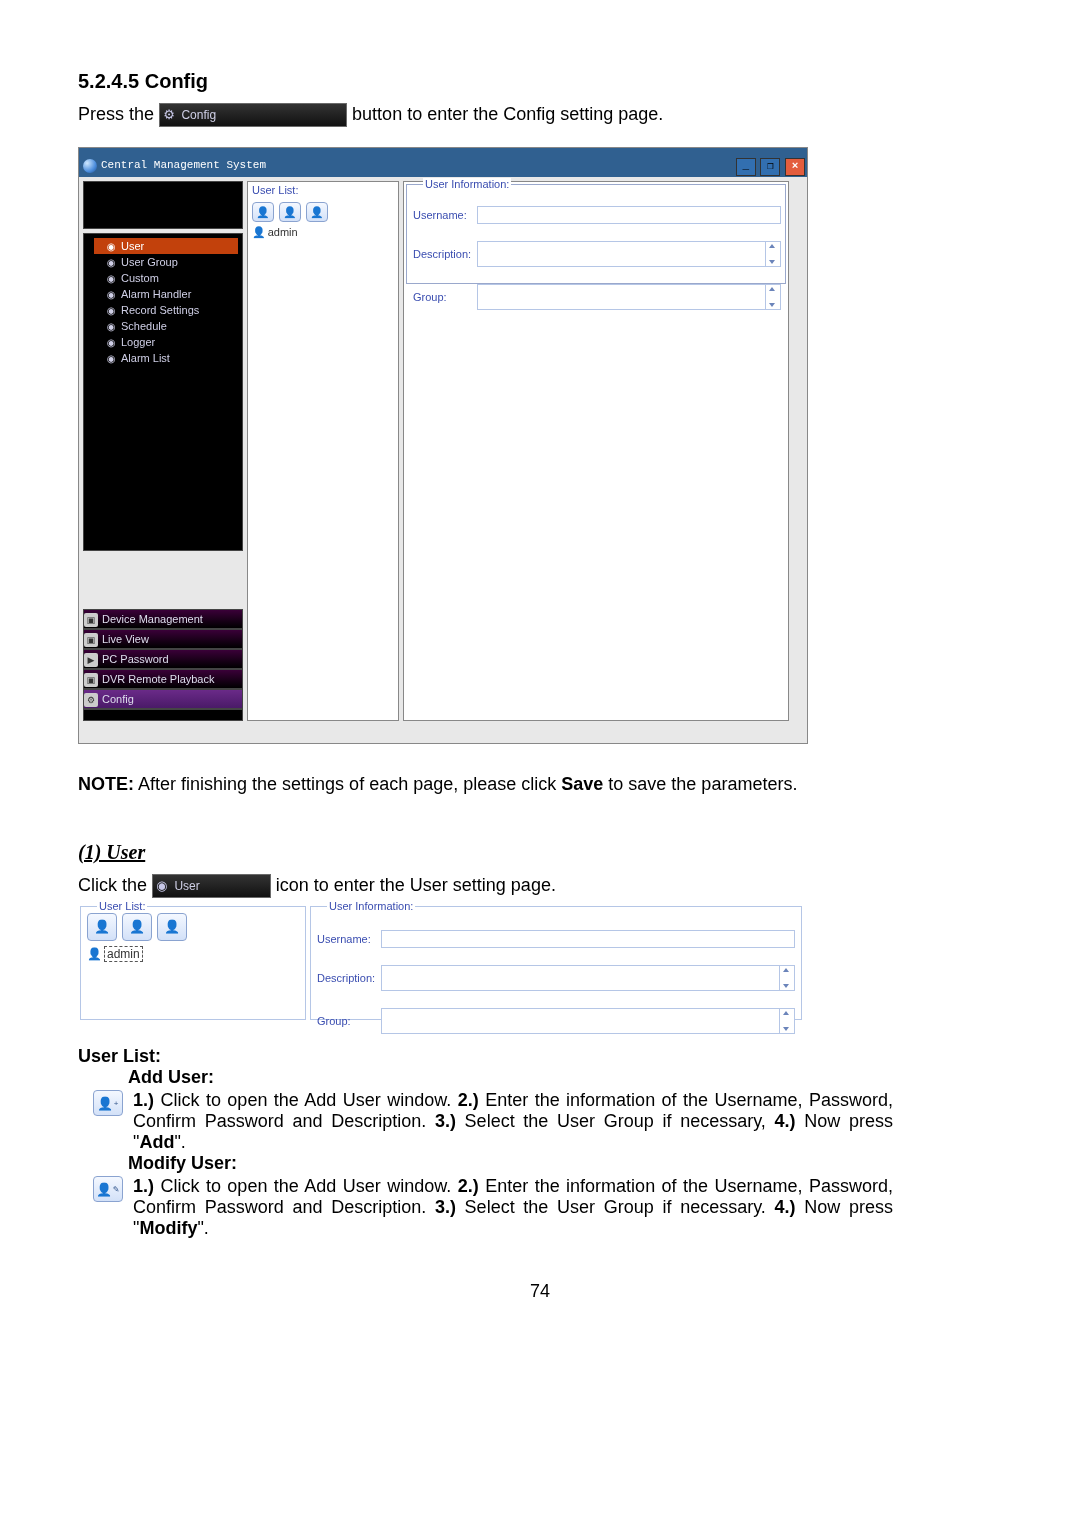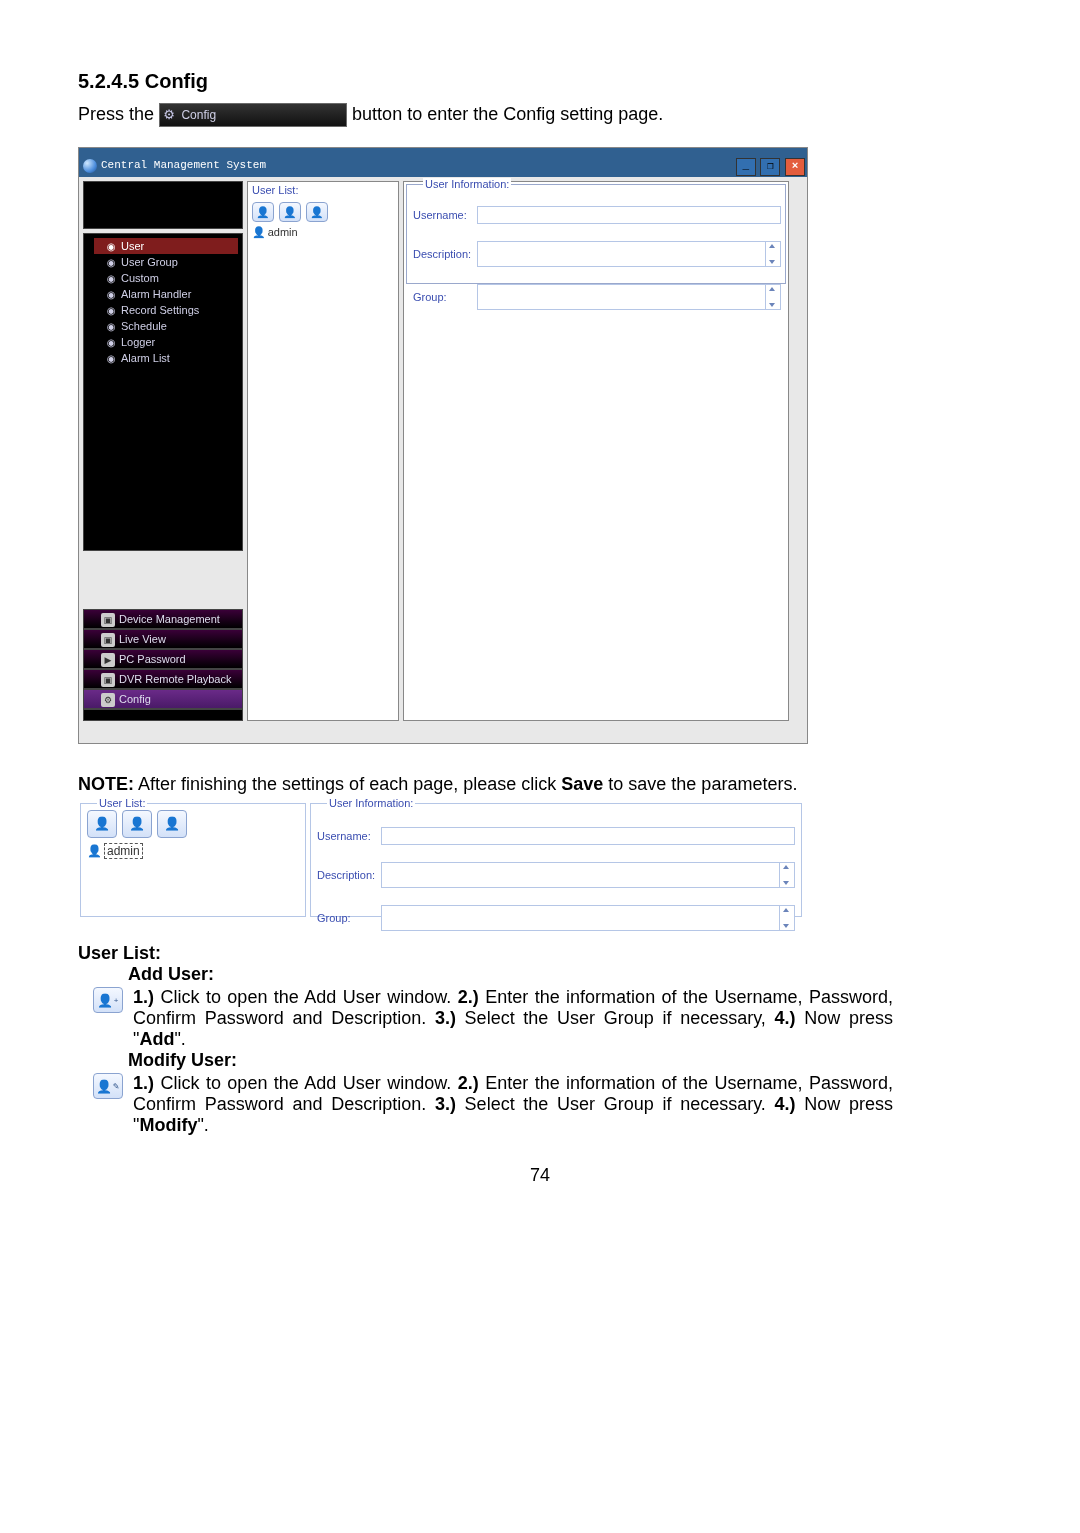--- a/index.html
+++ b/index.html
@@ -100,32 +100,32 @@
   border: 1px solid #444;
   margin-top: 4px;
   padding: 4px 4px 4px 10px;
   height: 308px;
 }
 .tree-item {
   padding: 2px 0 2px 10px;
   white-space: nowrap;
 }
 .tree-item .ticon { display:inline-block; width:14px; text-align:center; margin-right:3px; font-size:10px;}
-.tree-item.sel { background: #7f1d1d; color:#fff; }
+.tree-item.sel { background: #c2410c; color:#fff; }
 
 .bottom-nav {
   margin-top: 58px;
 }
 .nav-row {
   height: 18px;
   font-size: 11px;
   color: #dedeee;
   background: linear-gradient(#3a0038, #000);
   border: 1px solid #444;
-  padding-left: 17px;
+  padding-left: 0;
   line-height: 18px;
   margin-bottom: 0;
 }
 .nav-row .nicon { display:inline-block; width:14px; height:14px; background:#ccc; color:#333;
   border-radius:2px; font-size:9px; text-align:center; line-height:14px; margin-right:4px; vertical-align:middle;}
 .nav-row.sel { background: linear-gradient(#6a2a88, #4a1a68); }
 
 .mid-col {
   width: 150px;
   background: #fff;
@@ -265,21 +265,21 @@
 }
 .icon-cell .big-ubtn { width:28px; height:24px; }
 .desc-cell {
   display: inline-block;
   vertical-align: top;
   width: 760px;
   text-align: justify;
 }
 .item-row { margin-top: 2px; }
 .sub-head { font-weight: bold; }
-.page-num { text-align:center; margin-top: 29px; font-size:18px; }
+.page-num { text-align:center; margin-top: 42px; font-size:18px; }
 
 </style>
 </head>
 <body>
 
 <div class="page">
 
   <div class="section-heading">5.2.4.5 Config</div>
 
   <div class="doc-line">
@@ -358,21 +358,30 @@
           </div>
         </div>
       </div>
     </div>
   </div>
 
   <div class="note-line">
     <b>NOTE:</b><span> After finishing the settings of each page, please click </span><b>Save</b><span> to save the parameters.</span>
   </div>
 
-
+  <div class="subsection">(1) User</div>
+
+  <div class="user-click-line">
+    <span>Click the </span>
+    <span class="inline-chip user-chip">
+      <span class="mini-icon">◉</span>
+      <span>User</span>
+    </span>
+    <span> icon to enter the User setting page.</span>
+  </div>
 
   <div class="shot2">
     <div class="left">
       <div class="fieldset2" style="height:100px;">
         <div class="ui-legend">User List:</div>
         <div>
           <span class="big-ubtn">👤</span>
           <span class="big-ubtn">👤</span>
           <span class="big-ubtn">👤</span>
         </div>

